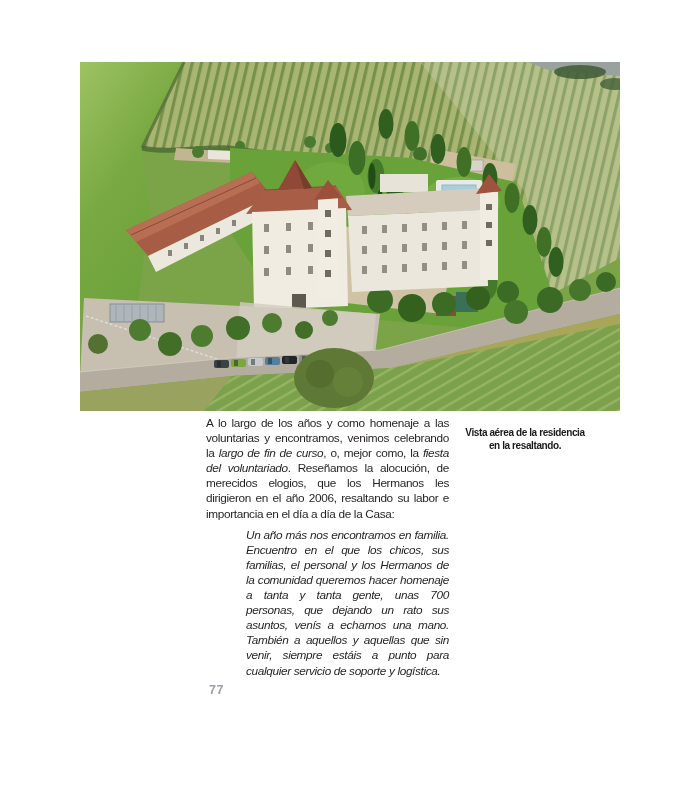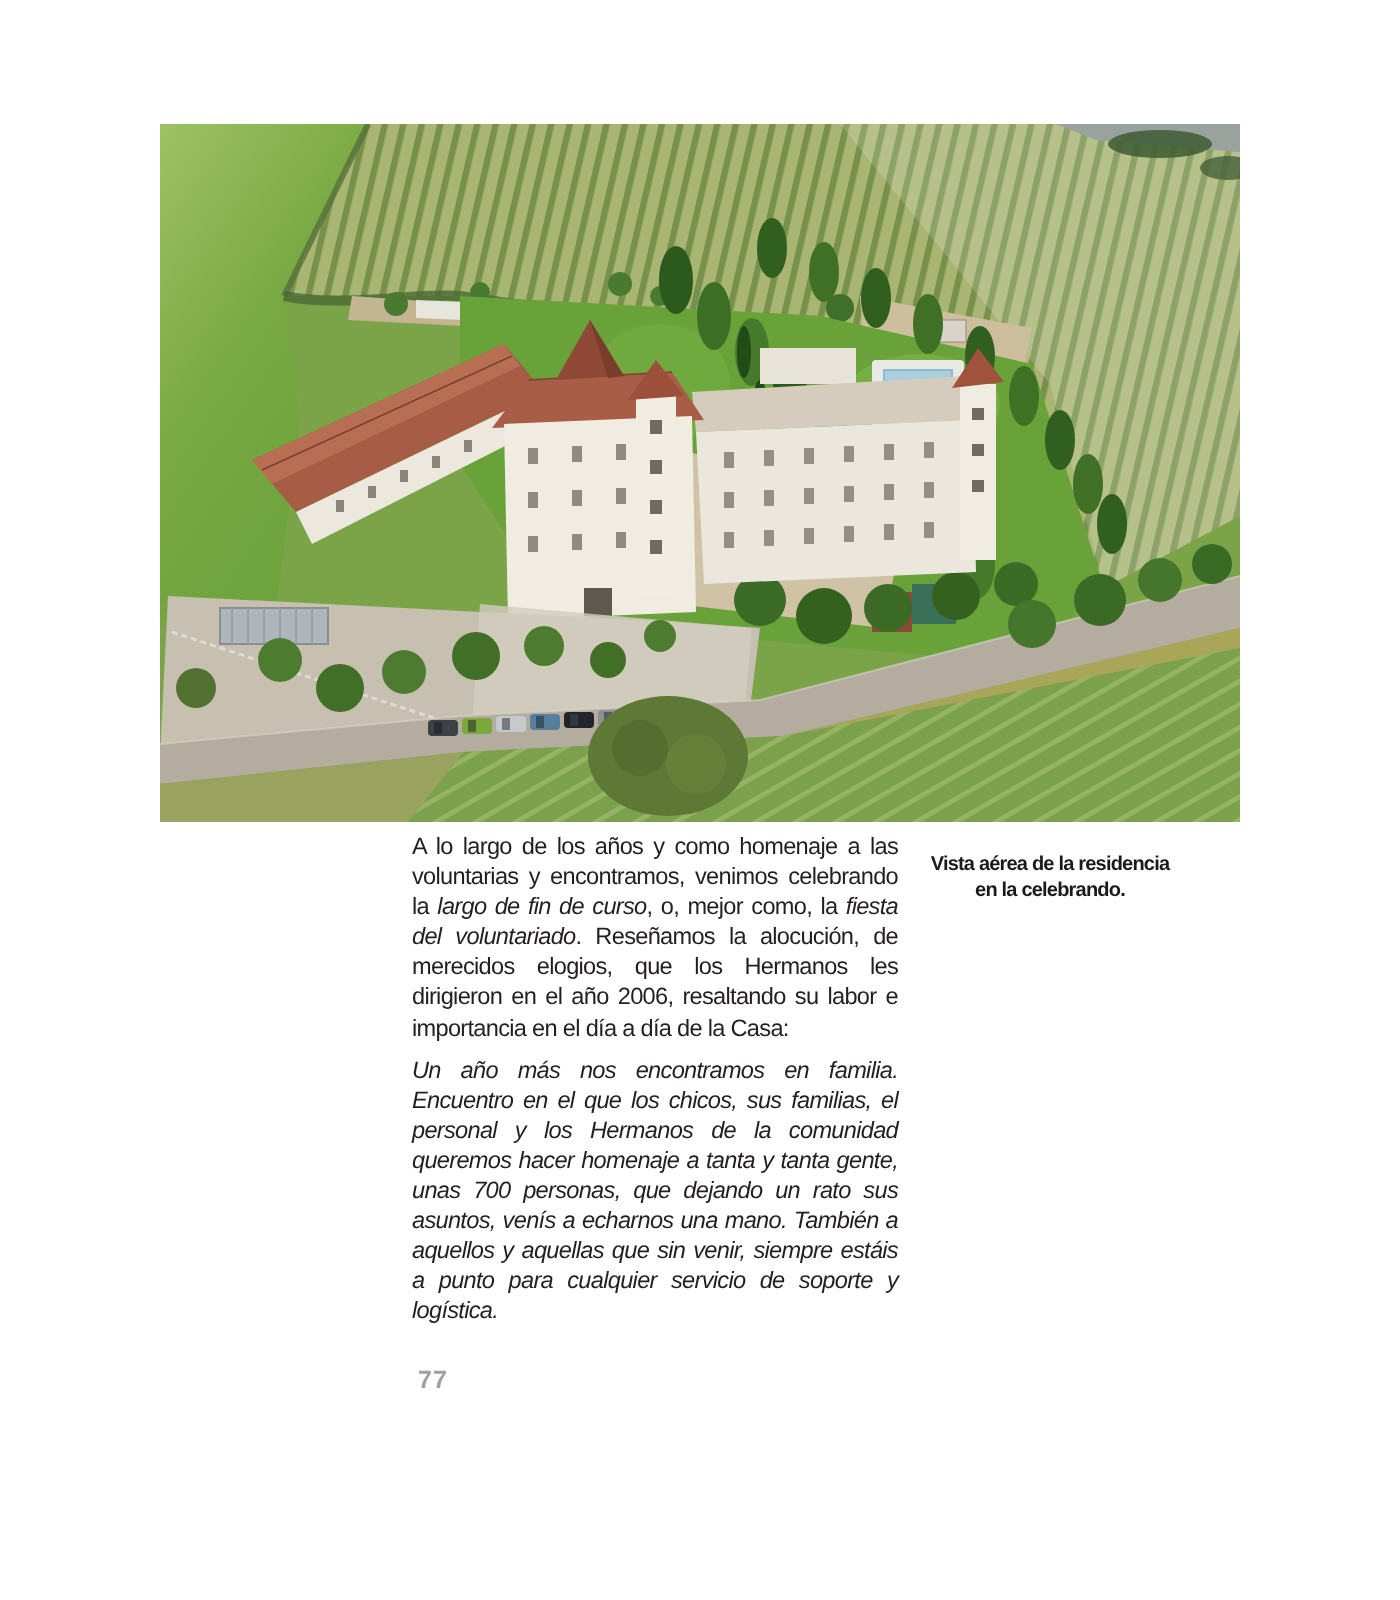--- a/index.html
+++ b/index.html
@@ -16,21 +16,21 @@
     text-align:center;font-weight:700;font-size:10px;line-height:13px;
     letter-spacing:-0.4px;color:#1c1a19;
   }
   .caption div{white-space:nowrap;}
   .body-text{
     position:absolute;left:206px;top:416px;width:243px;
     font-size:11.8px;line-height:15.1px;letter-spacing:-0.35px;
     text-align:justify;color:#231f20;
   }
   .body-text p{margin:0 0 6px 0;}
-  .body-text p.quote{font-style:italic;}
+  .body-text p.quote{font-style:italic;margin-left:40px;}
   .page-number{
     position:absolute;left:209px;top:651px;
     font-size:12.5px;font-weight:700;letter-spacing:0.6px;color:#9aa1a8;margin-top:32px;
   }
 </style>
 </head>
 <body>
 
 <div class="sheet">
 
@@ -223,21 +223,21 @@
         <polygon points="152,314 312,306 540,262 540,349 124,349" fill="url(#pRows)"></polygon>
         <ellipse cx="254" cy="316" rx="40" ry="30" fill="#5e7836"></ellipse>
         <circle cx="240" cy="312" r="14" fill="#526c2e" opacity="0.8"></circle>
         <circle cx="268" cy="320" r="15" fill="#67823b" opacity="0.8"></circle>
       </g>
     </svg>
   </figure>
 
   <aside class="caption">
     <div>Vista aérea de la residencia</div>
-    <div>en la celebrando.</div>
+    <div>en la resaltando.</div>
   </aside>
 
   <div class="body-text">
     <p><span>A lo largo de los años y como homenaje a las voluntarias y encontramos, venimos celebrando la </span><em>largo de fin de curso</em><span>, o, mejor como, la </span><em>fiesta del voluntariado</em><span>. Reseñamos la alocución, de merecidos elogios, que los Hermanos les dirigieron en el año 2006, resaltando su labor e importancia en el día a día de la Casa:</span></p>
     <p class="quote">Un año más nos encontramos en familia. Encuentro en el que los chicos, sus familias, el personal y los Hermanos de la comunidad queremos hacer homenaje a tanta y tanta gente, unas 700 personas, que dejando un rato sus asuntos, venís a echarnos una mano. También a aquellos y aquellas que sin venir, siempre estáis a punto para cualquier servicio de soporte y logística.</p>
   </div>
 
   <div class="page-number">77</div>
 
 </div>

